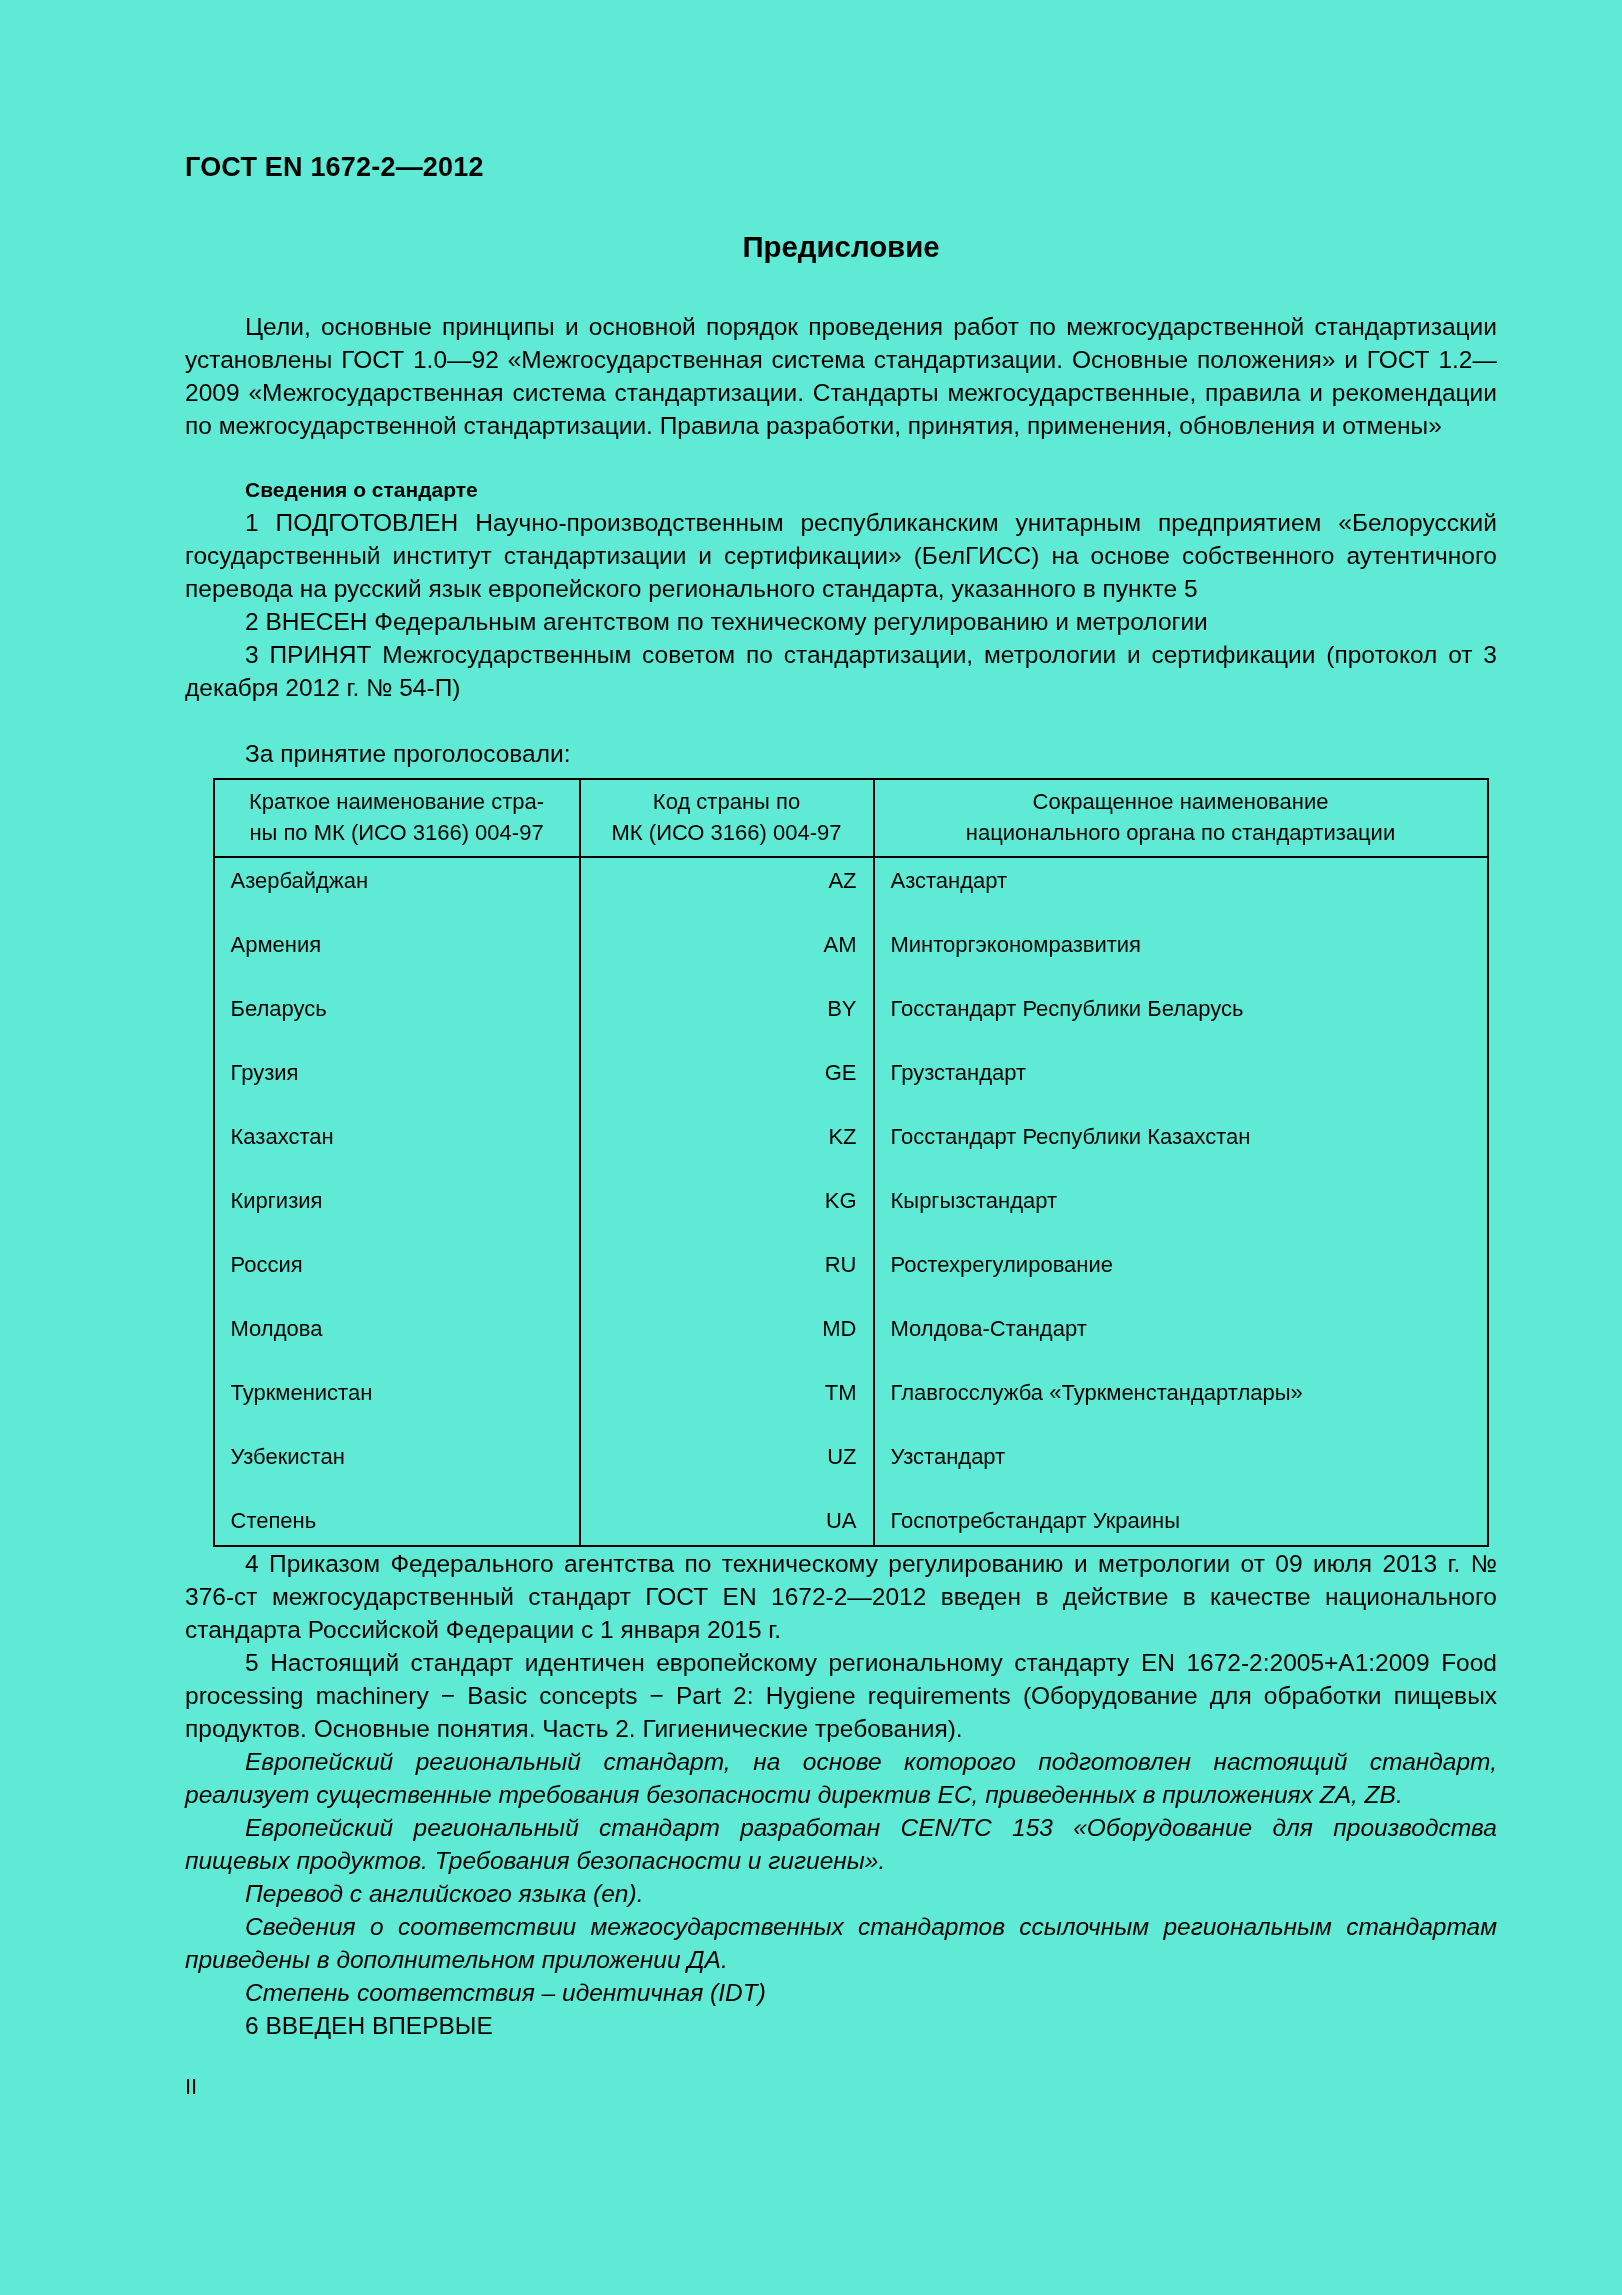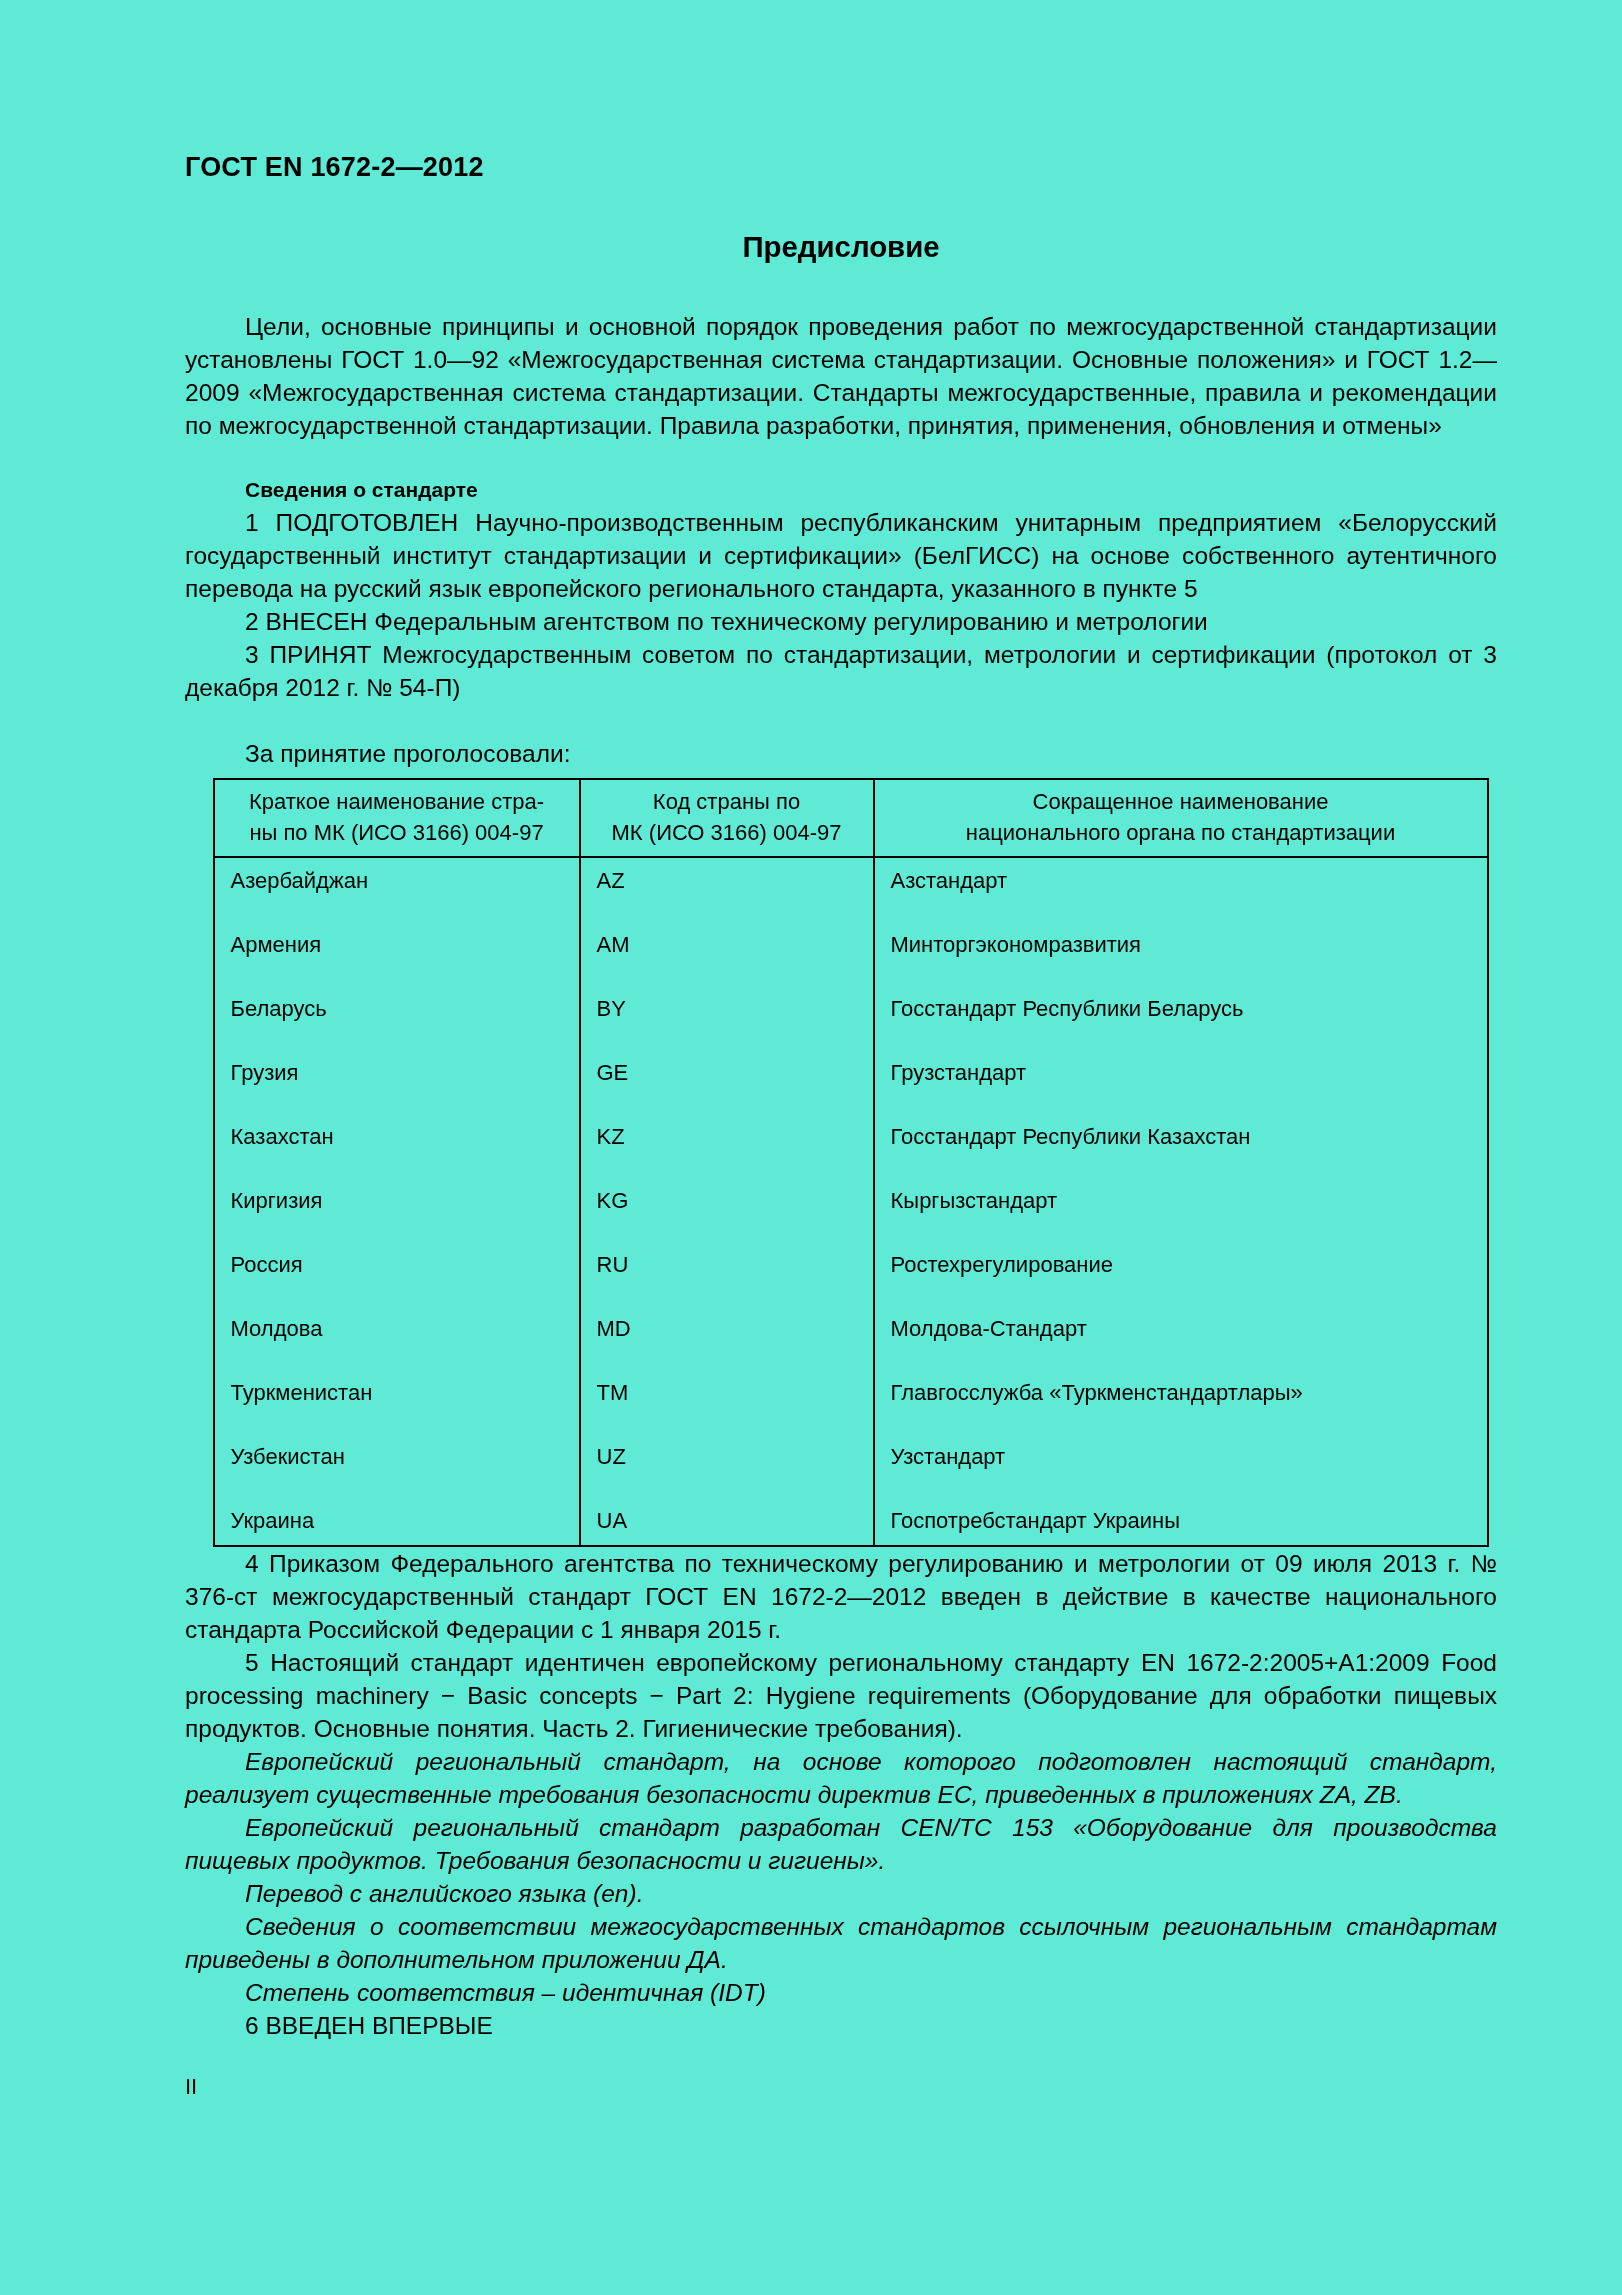--- a/index.html
+++ b/index.html
@@ -101,21 +101,21 @@
   }
   table.vote-table tbody tr:first-child td { padding-top: 6.5px; }
   table.vote-table tbody tr:last-child td  { padding-bottom: 7.9px; }
   table.vote-table tbody td {
     height: 32px;
     line-height: 32px;
   }
   table.vote-table tbody tr:last-child td { border-bottom: 2.6px solid #000; }
 
   td.cell-country { padding-left: 23px; text-align: left; }
-  td.cell-code    { text-align: left; }
+  td.cell-code    { text-align: right; }
   td.cell-body    { padding-left: 19.6px; text-align: left; }
 
   
   .folio {
     position: absolute;
     left: 185px;
     top: 2076px;
     font-size: 22px;
     line-height: 1;
   }
@@ -210,21 +210,21 @@
             <td class="cell-country">Туркменистан</td>
             <td class="cell-code">TM</td>
             <td class="cell-body">Главгосслужба «Туркменстандартлары»</td>
           </tr>
           <tr>
             <td class="cell-country">Узбекистан</td>
             <td class="cell-code">UZ</td>
             <td class="cell-body">Узстандарт</td>
           </tr>
           <tr>
-            <td class="cell-country">Украина</td>
+            <td class="cell-country">Степень</td>
             <td class="cell-code">UA</td>
             <td class="cell-body">Госпотребстандарт Украины</td>
           </tr>
         </tbody>
     </table>
 
     <p class="body indent gap-lg">4 Приказом Федерального агентства по техническому регулированию и метрологии   от   09   ию­ля  2013 г.   №  376-ст    межгосударственный стандарт ГОСТ EN 1672-2—2012 введен в действие в качестве национального стандарта Российской Федерации с 1 января 2015 г.</p>
 
     <p class="body indent gap-md">5  Настоящий  стандарт  идентичен  европейскому  региональному  стандарту  EN 1672-2:2005+A1:2009 Food processing machinery − Basic concepts − Part 2: Hygiene requirements (Оборудо­вание для обработки пищевых продуктов. Основные понятия. Часть 2. Гигиенические требования).</p>
 

